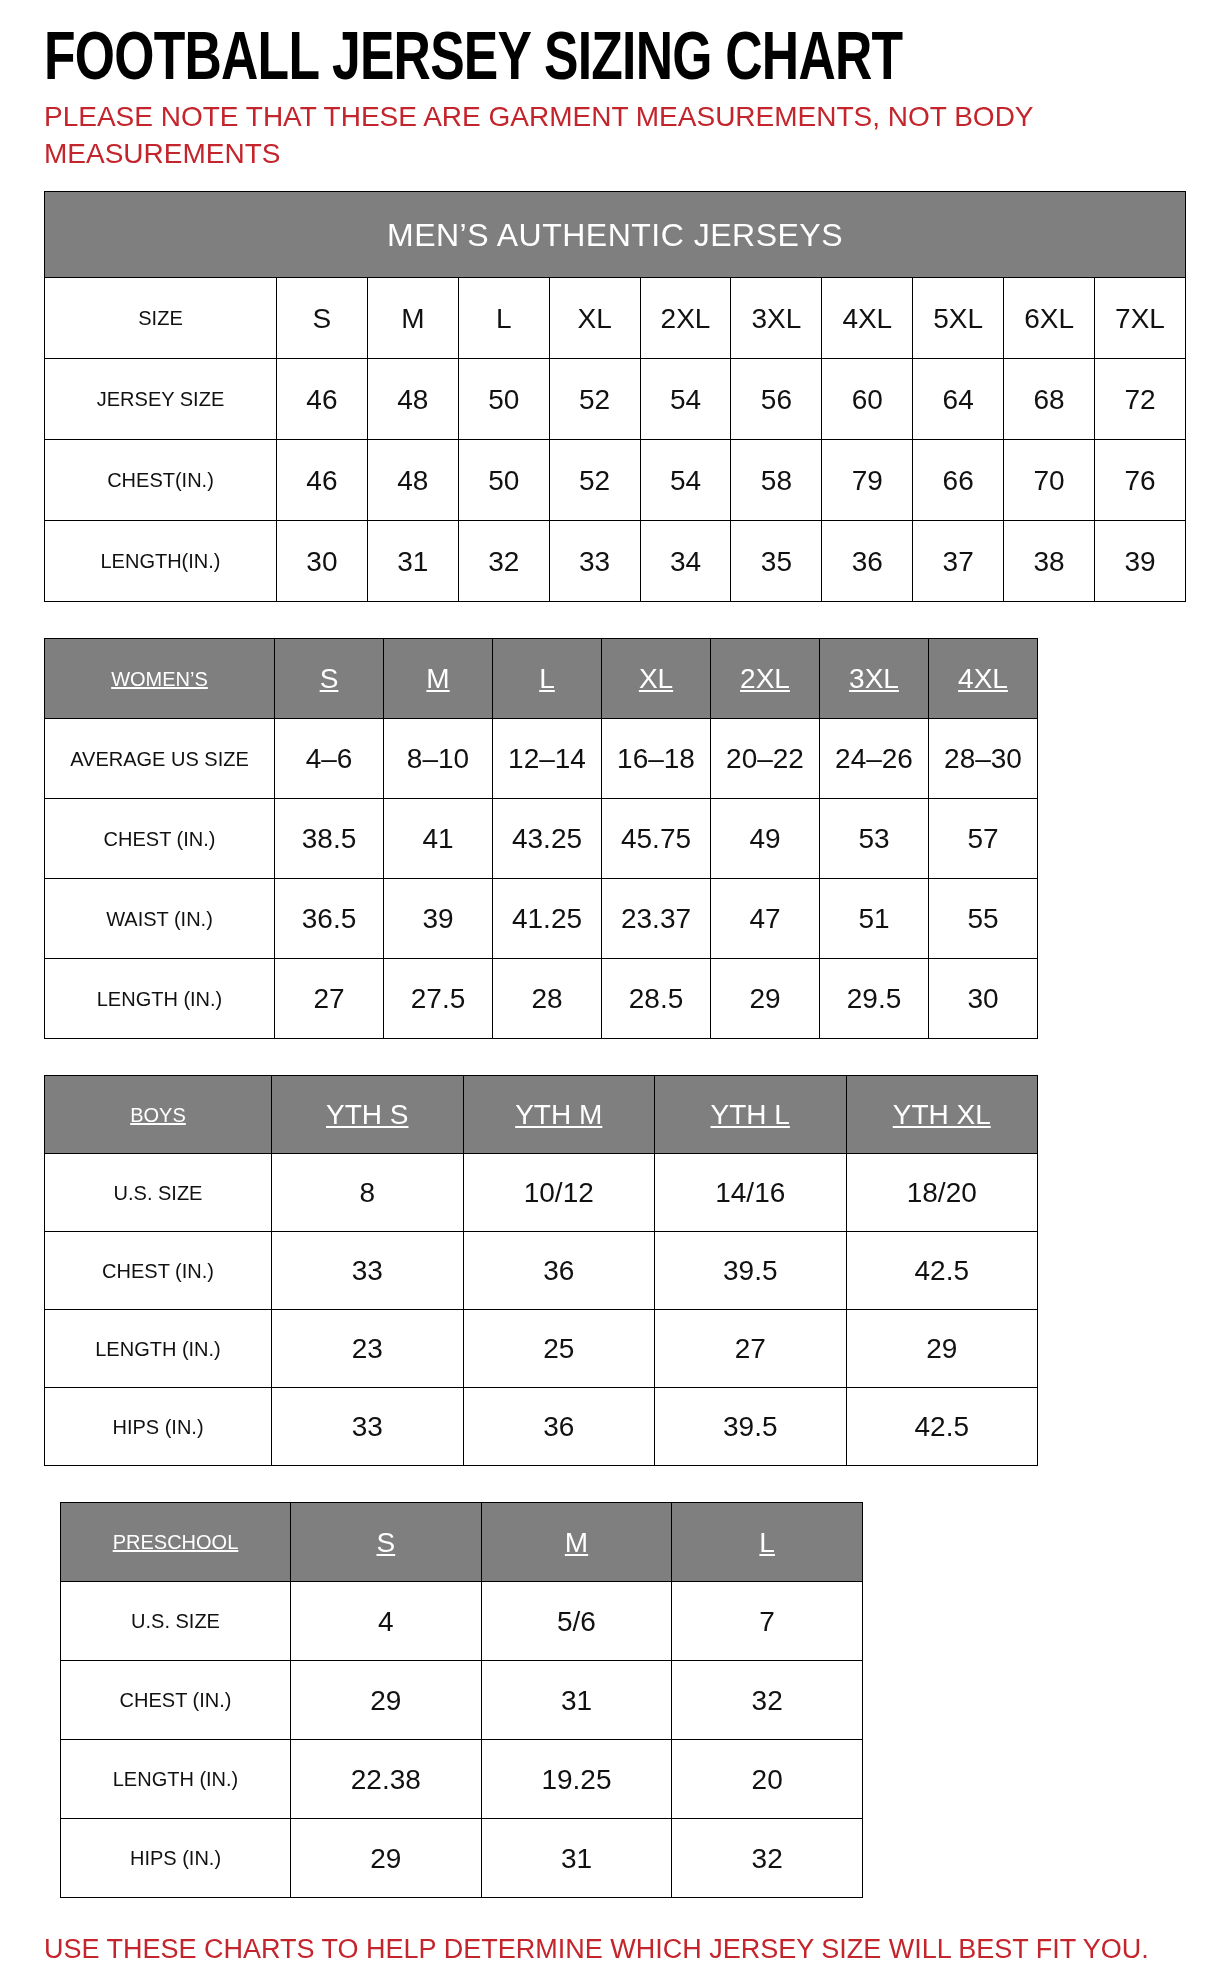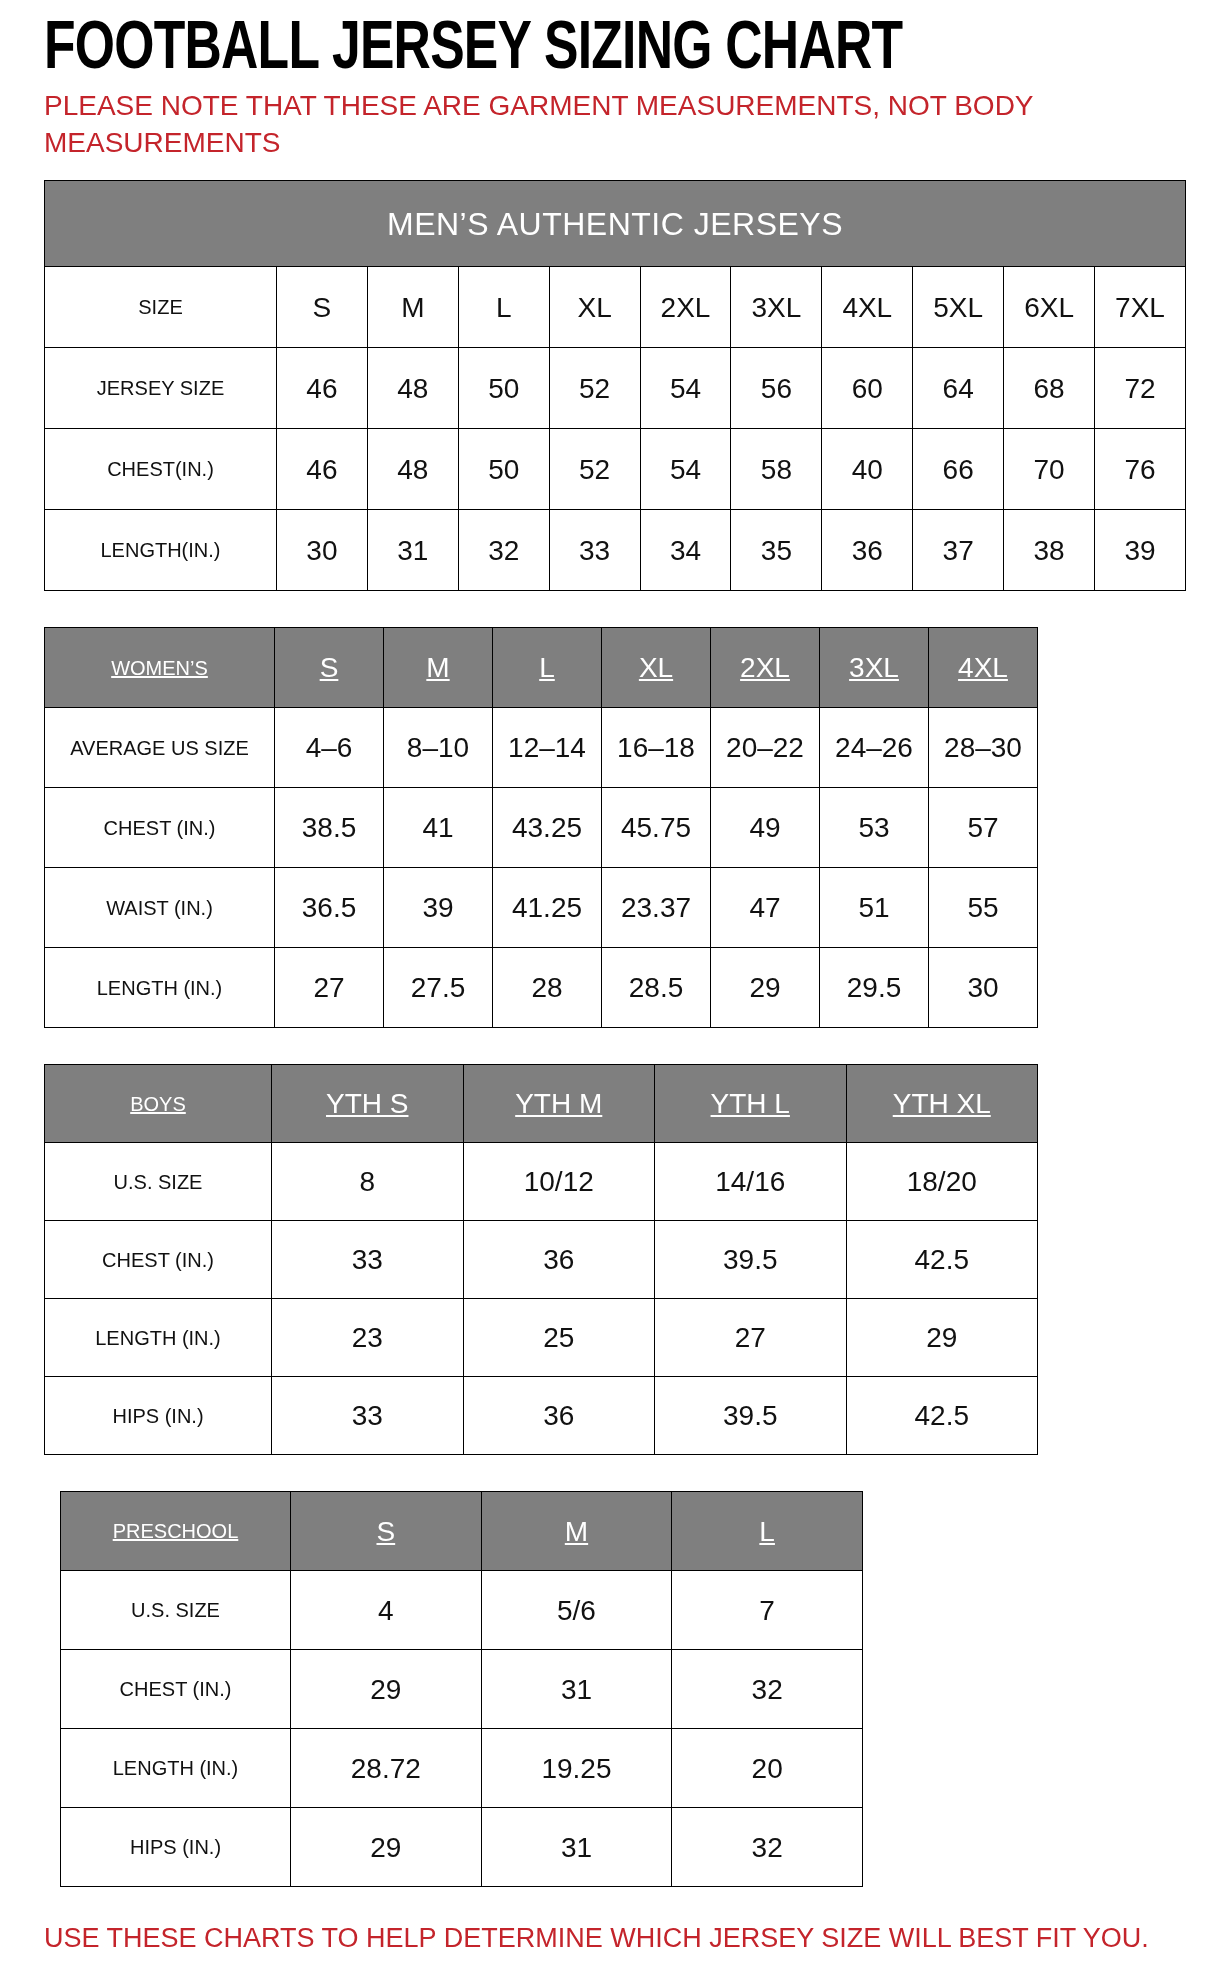--- a/index.html
+++ b/index.html
@@ -4,21 +4,21 @@
 <style>
   * { margin: 0; padding: 0; box-sizing: border-box; }
   html, body { background: #ffffff; }
   body {
     font-family: "Liberation Sans", sans-serif;
     color: #111111;
   }
   .page {
     width: 1220px;
     height: 1974px;
-    padding: 9px 30px 0 44px;
+    padding: 20px 30px 0 44px;
     overflow: hidden;
     background: #ffffff;
   }
   .title {
     font-size: 68px;
     font-weight: bold;
     color: #000000;
     line-height: 1.05;
     letter-spacing: -1px;
     white-space: nowrap;
@@ -123,21 +123,21 @@
           <td>72</td>
         </tr>
         <tr>
           <td class="label">CHEST(IN.)</td>
           <td>46</td>
           <td>48</td>
           <td>50</td>
           <td>52</td>
           <td>54</td>
           <td>58</td>
-          <td>40</td>
+          <td>79</td>
           <td>66</td>
           <td>70</td>
           <td>76</td>
         </tr>
         <tr>
           <td class="label">LENGTH(IN.)</td>
           <td>30</td>
           <td>31</td>
           <td>32</td>
           <td>33</td>
@@ -273,21 +273,21 @@
           <td>7</td>
         </tr>
         <tr>
           <td class="label">CHEST (IN.)</td>
           <td>29</td>
           <td>31</td>
           <td>32</td>
         </tr>
         <tr>
           <td class="label">LENGTH (IN.)</td>
-          <td>28.72</td>
+          <td>22.38</td>
           <td>19.25</td>
           <td>20</td>
         </tr>
         <tr>
           <td class="label">HIPS (IN.)</td>
           <td>29</td>
           <td>31</td>
           <td>32</td>
         </tr>
       </tbody>

